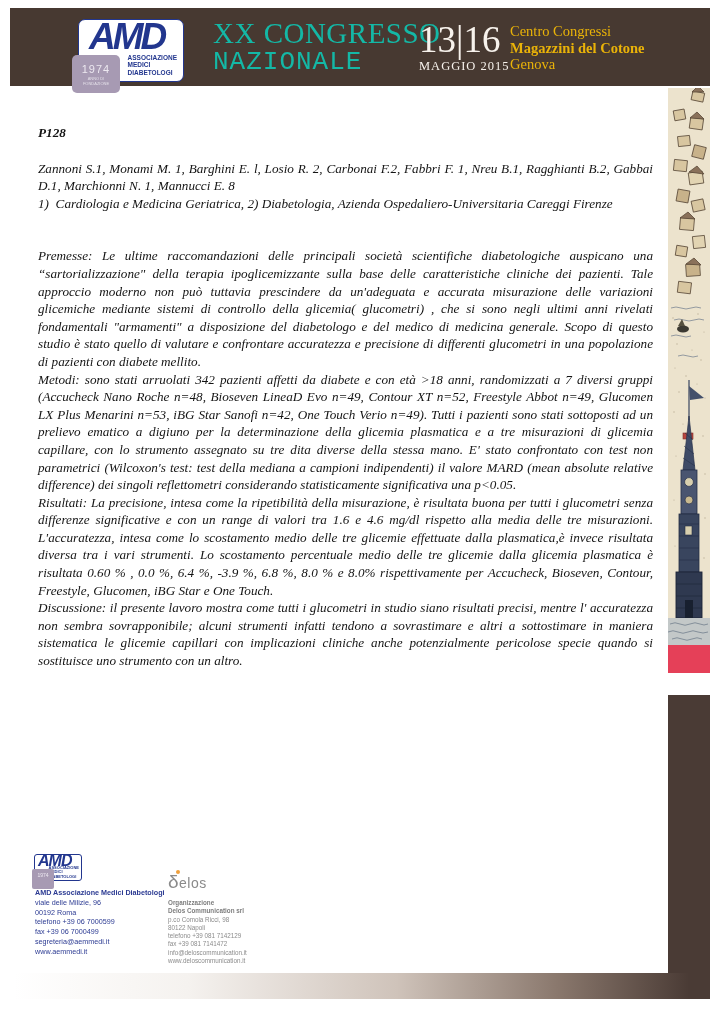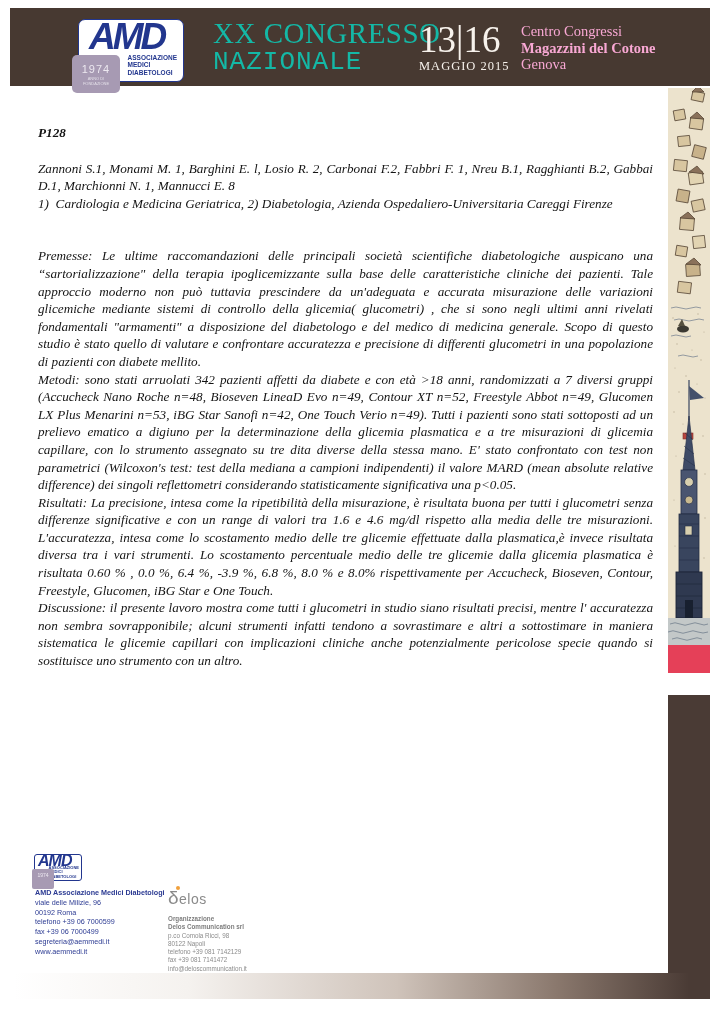--- a/index.html
+++ b/index.html
@@ -17,21 +17,21 @@
   .founded-box{position:absolute;left:62px;top:47px;width:48px;height:38px;background:#a79ab3;
                border-radius:5px;text-align:center;color:#ece8f0;z-index:2;}
   .founded-year{font-family:"Liberation Sans",sans-serif;font-size:11px;margin-top:8px;letter-spacing:1px;}
   .founded-cap{font-family:"Liberation Sans",sans-serif;font-size:5px;transform:scale(.8);color:#e3dfe8;}
   .congress{position:absolute;left:203px;top:12px;color:#14b8a6;}
   .congress-l1{font-size:29px;line-height:27px;letter-spacing:.5px;}
   .congress-l2{font-size:26px;line-height:30px;letter-spacing:1px;font-family:Liberation Mono, monospace;}
   .dates{position:absolute;left:409px;top:14px;color:#f7f2ec;text-align:left;}
   .dates-big{font-size:37px;line-height:36px;letter-spacing:0;}
   .dates-small{font-size:12.5px;letter-spacing:1px;margin-top:1px;}
-  .venue{position:absolute;left:511px;top:15px;color:#f9a8d4;font-size:14.5px;line-height:16.5px;font-family:Liberation Serif, serif;}
+  .venue{position:absolute;left:500px;top:15px;color:#eab308;font-size:14.5px;line-height:16.5px;font-family:Liberation Serif, serif;}
   .venue .bold{font-weight:bold;}
 
   
   .doc{position:absolute;left:38px;top:124px;width:615px;font-size:13.2px;line-height:17.6px;
        color:#141414;text-align:justify;font-style:italic;}
   .code{font-weight:bold;text-align:left;margin:0 0 18px 0;}
   .title{font-weight:bold;margin:0;}
   .authors{margin:0;}
   .affiliation{margin:0;padding-left:26px;text-indent:-26px;}
   .paras{margin-top:35px;}
@@ -43,21 +43,21 @@
   .f-amd-word{position:absolute;left:3px;top:-3px;font-family:"Liberation Sans",sans-serif;
               font-weight:bold;font-style:italic;font-size:16px;color:#22368e;letter-spacing:-1px;}
   .f-amd-assoc{position:absolute;right:2px;bottom:1px;font-family:"Liberation Sans",sans-serif;
                font-size:4px;line-height:4.5px;color:#22368e;font-weight:bold;}
   .f-founded{position:absolute;left:32px;top:869px;width:22px;height:17px;background:#a79ab3;
              border-radius:2px;color:#ece8f0;font-family:"Liberation Sans",sans-serif;
              font-size:5px;text-align:center;padding-top:3px;z-index:3;}
   .f-amd-text{position:absolute;left:35px;top:888px;font-family:"Liberation Sans",sans-serif;
               font-size:7.2px;line-height:9.8px;color:#2b3a92;}
   .f-amd-text .name{font-weight:bold;}
-  .delos{position:absolute;left:168px;top:871px;font-family:"Liberation Sans",sans-serif;color:#8b8b8b;margin-top:16px;}
+  .delos{position:absolute;left:168px;top:871px;font-family:"Liberation Sans",sans-serif;color:#8b8b8b;}
   .delos-logo{font-size:14px;color:#8a8a8a;position:relative;letter-spacing:.5px;}
   .delos-delta{font-size:19px;}
   .delos-dot{position:absolute;left:8px;top:-1px;width:4px;height:4px;border-radius:50%;background:#f0a03c;}
   .delos-text{margin-top:6px;font-size:6.3px;line-height:8.3px;}
   .delos-text .bold{font-weight:bold;color:#7d7d7d;}
 
   
   .engraving{position:absolute;left:668px;top:88px;width:42px;height:557px;}
   .red-block{position:absolute;left:668px;top:645px;width:42px;height:28px;background:#e54058;}
   .brown-bar{position:absolute;left:668px;top:695px;width:42px;height:304px;background:#4a3b35;}

